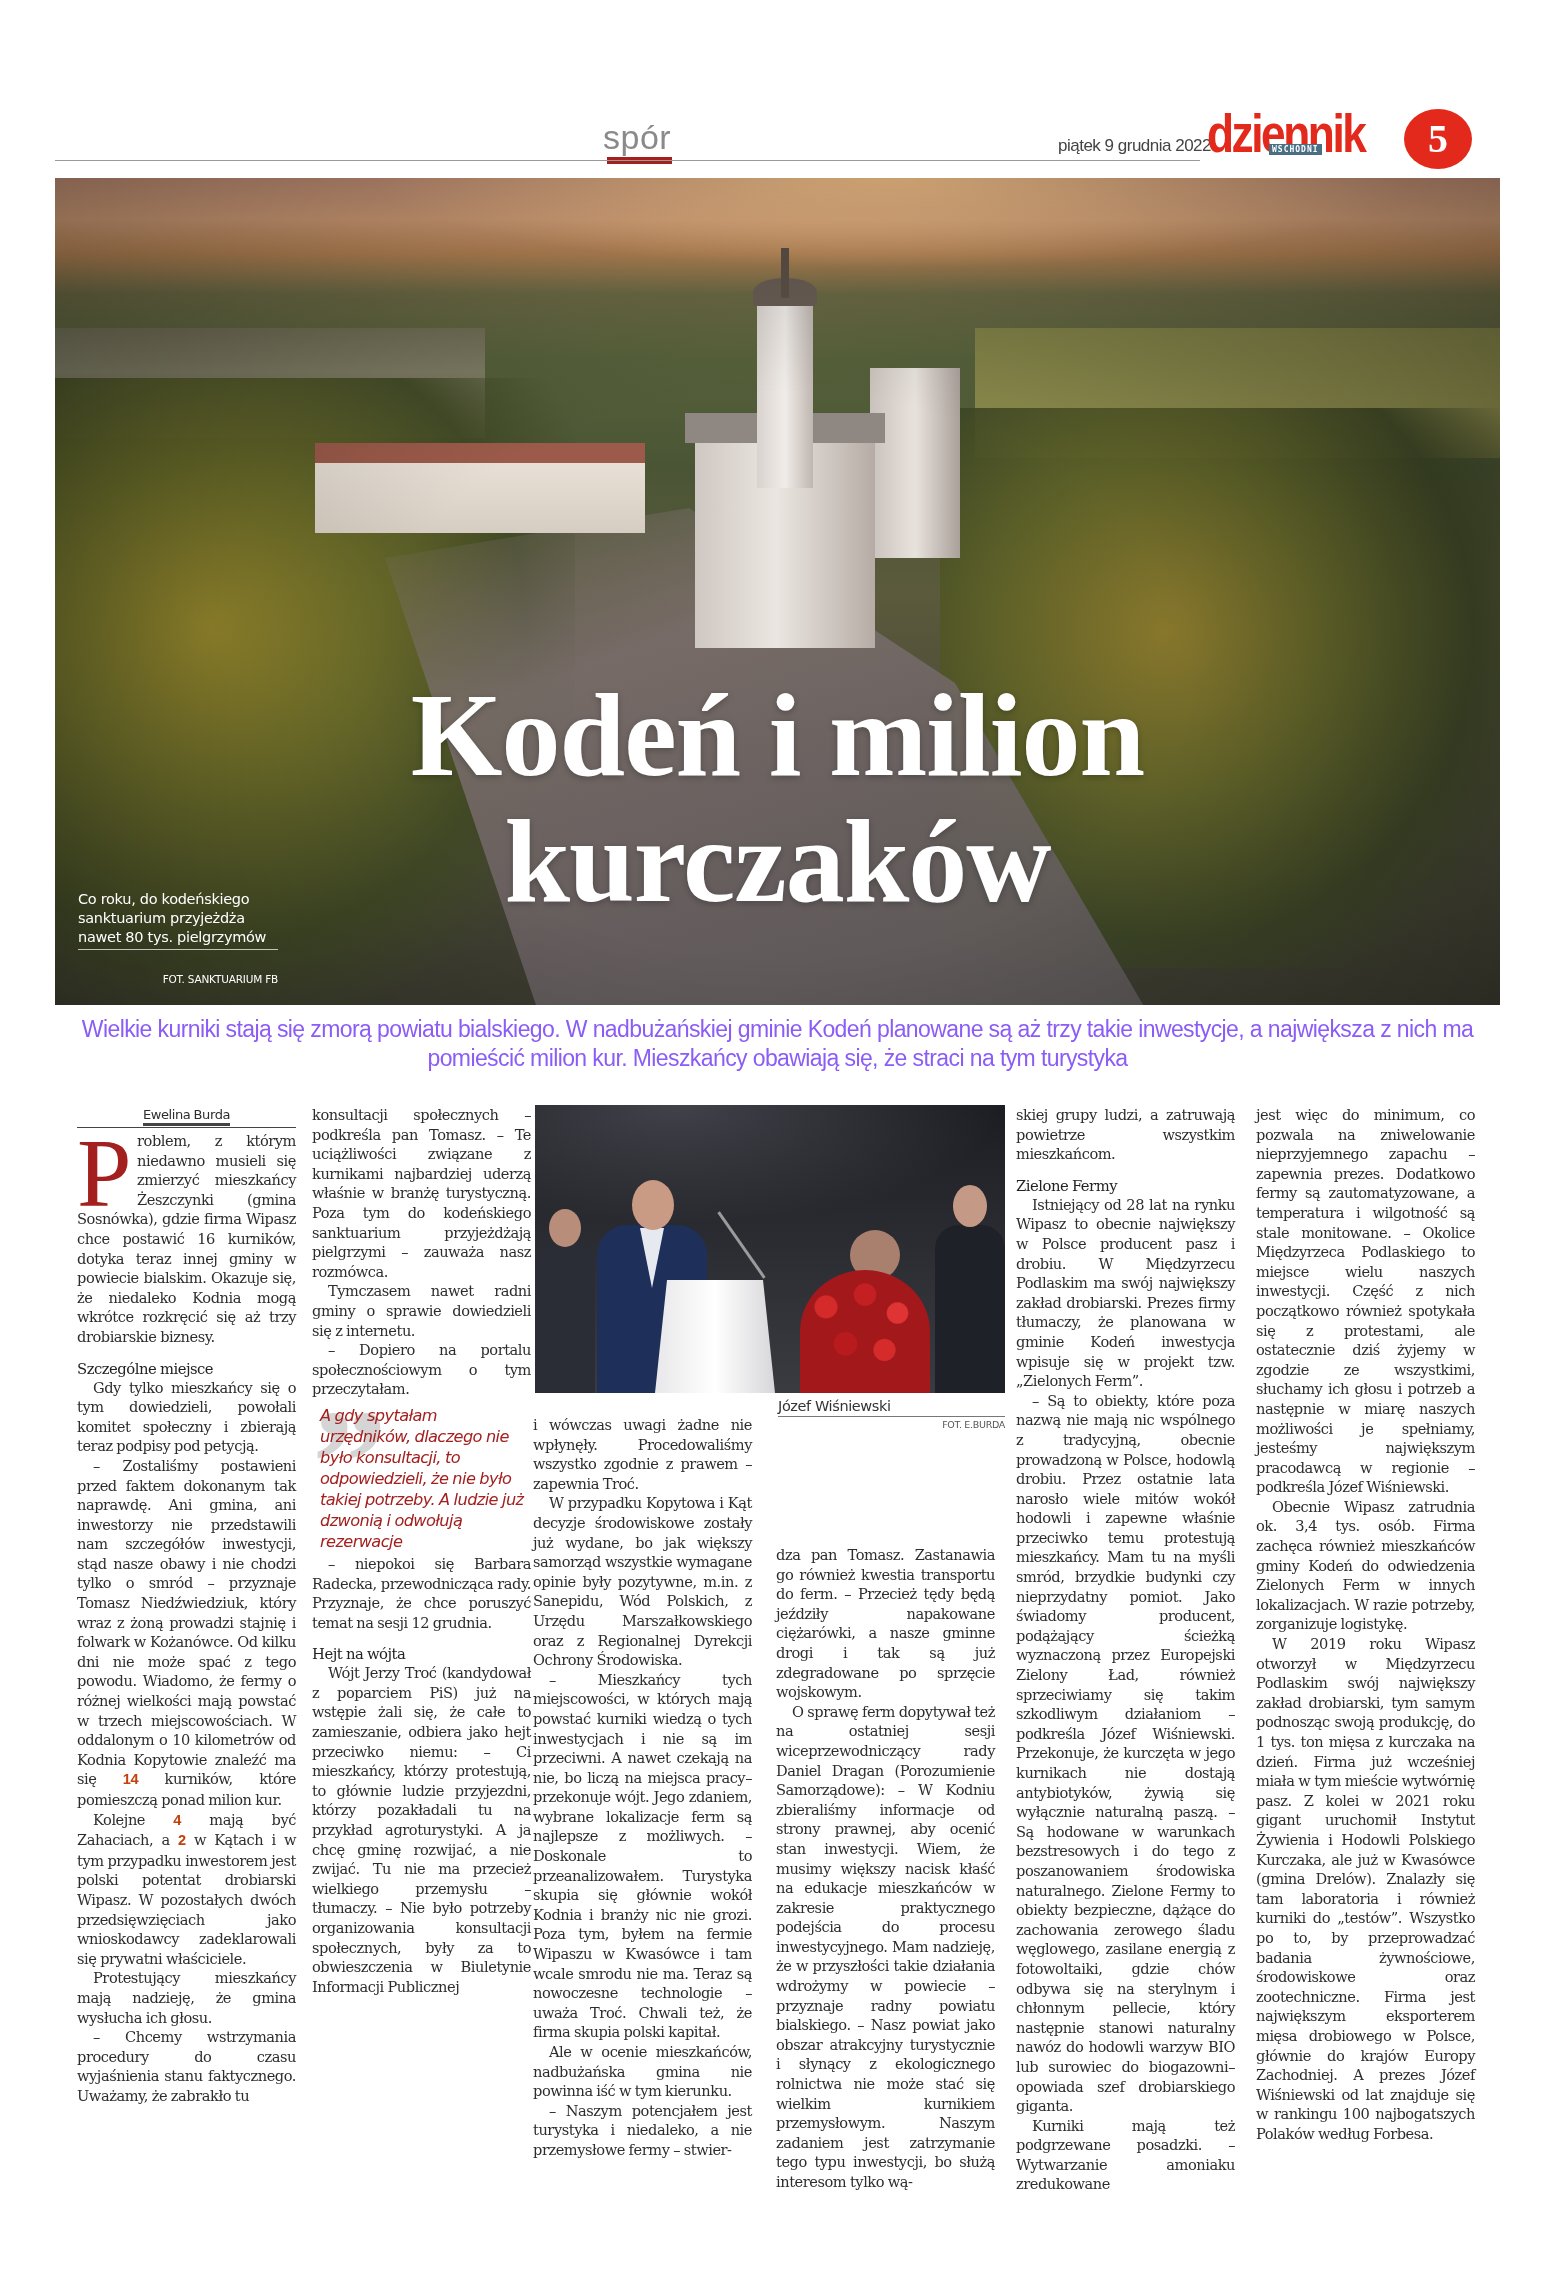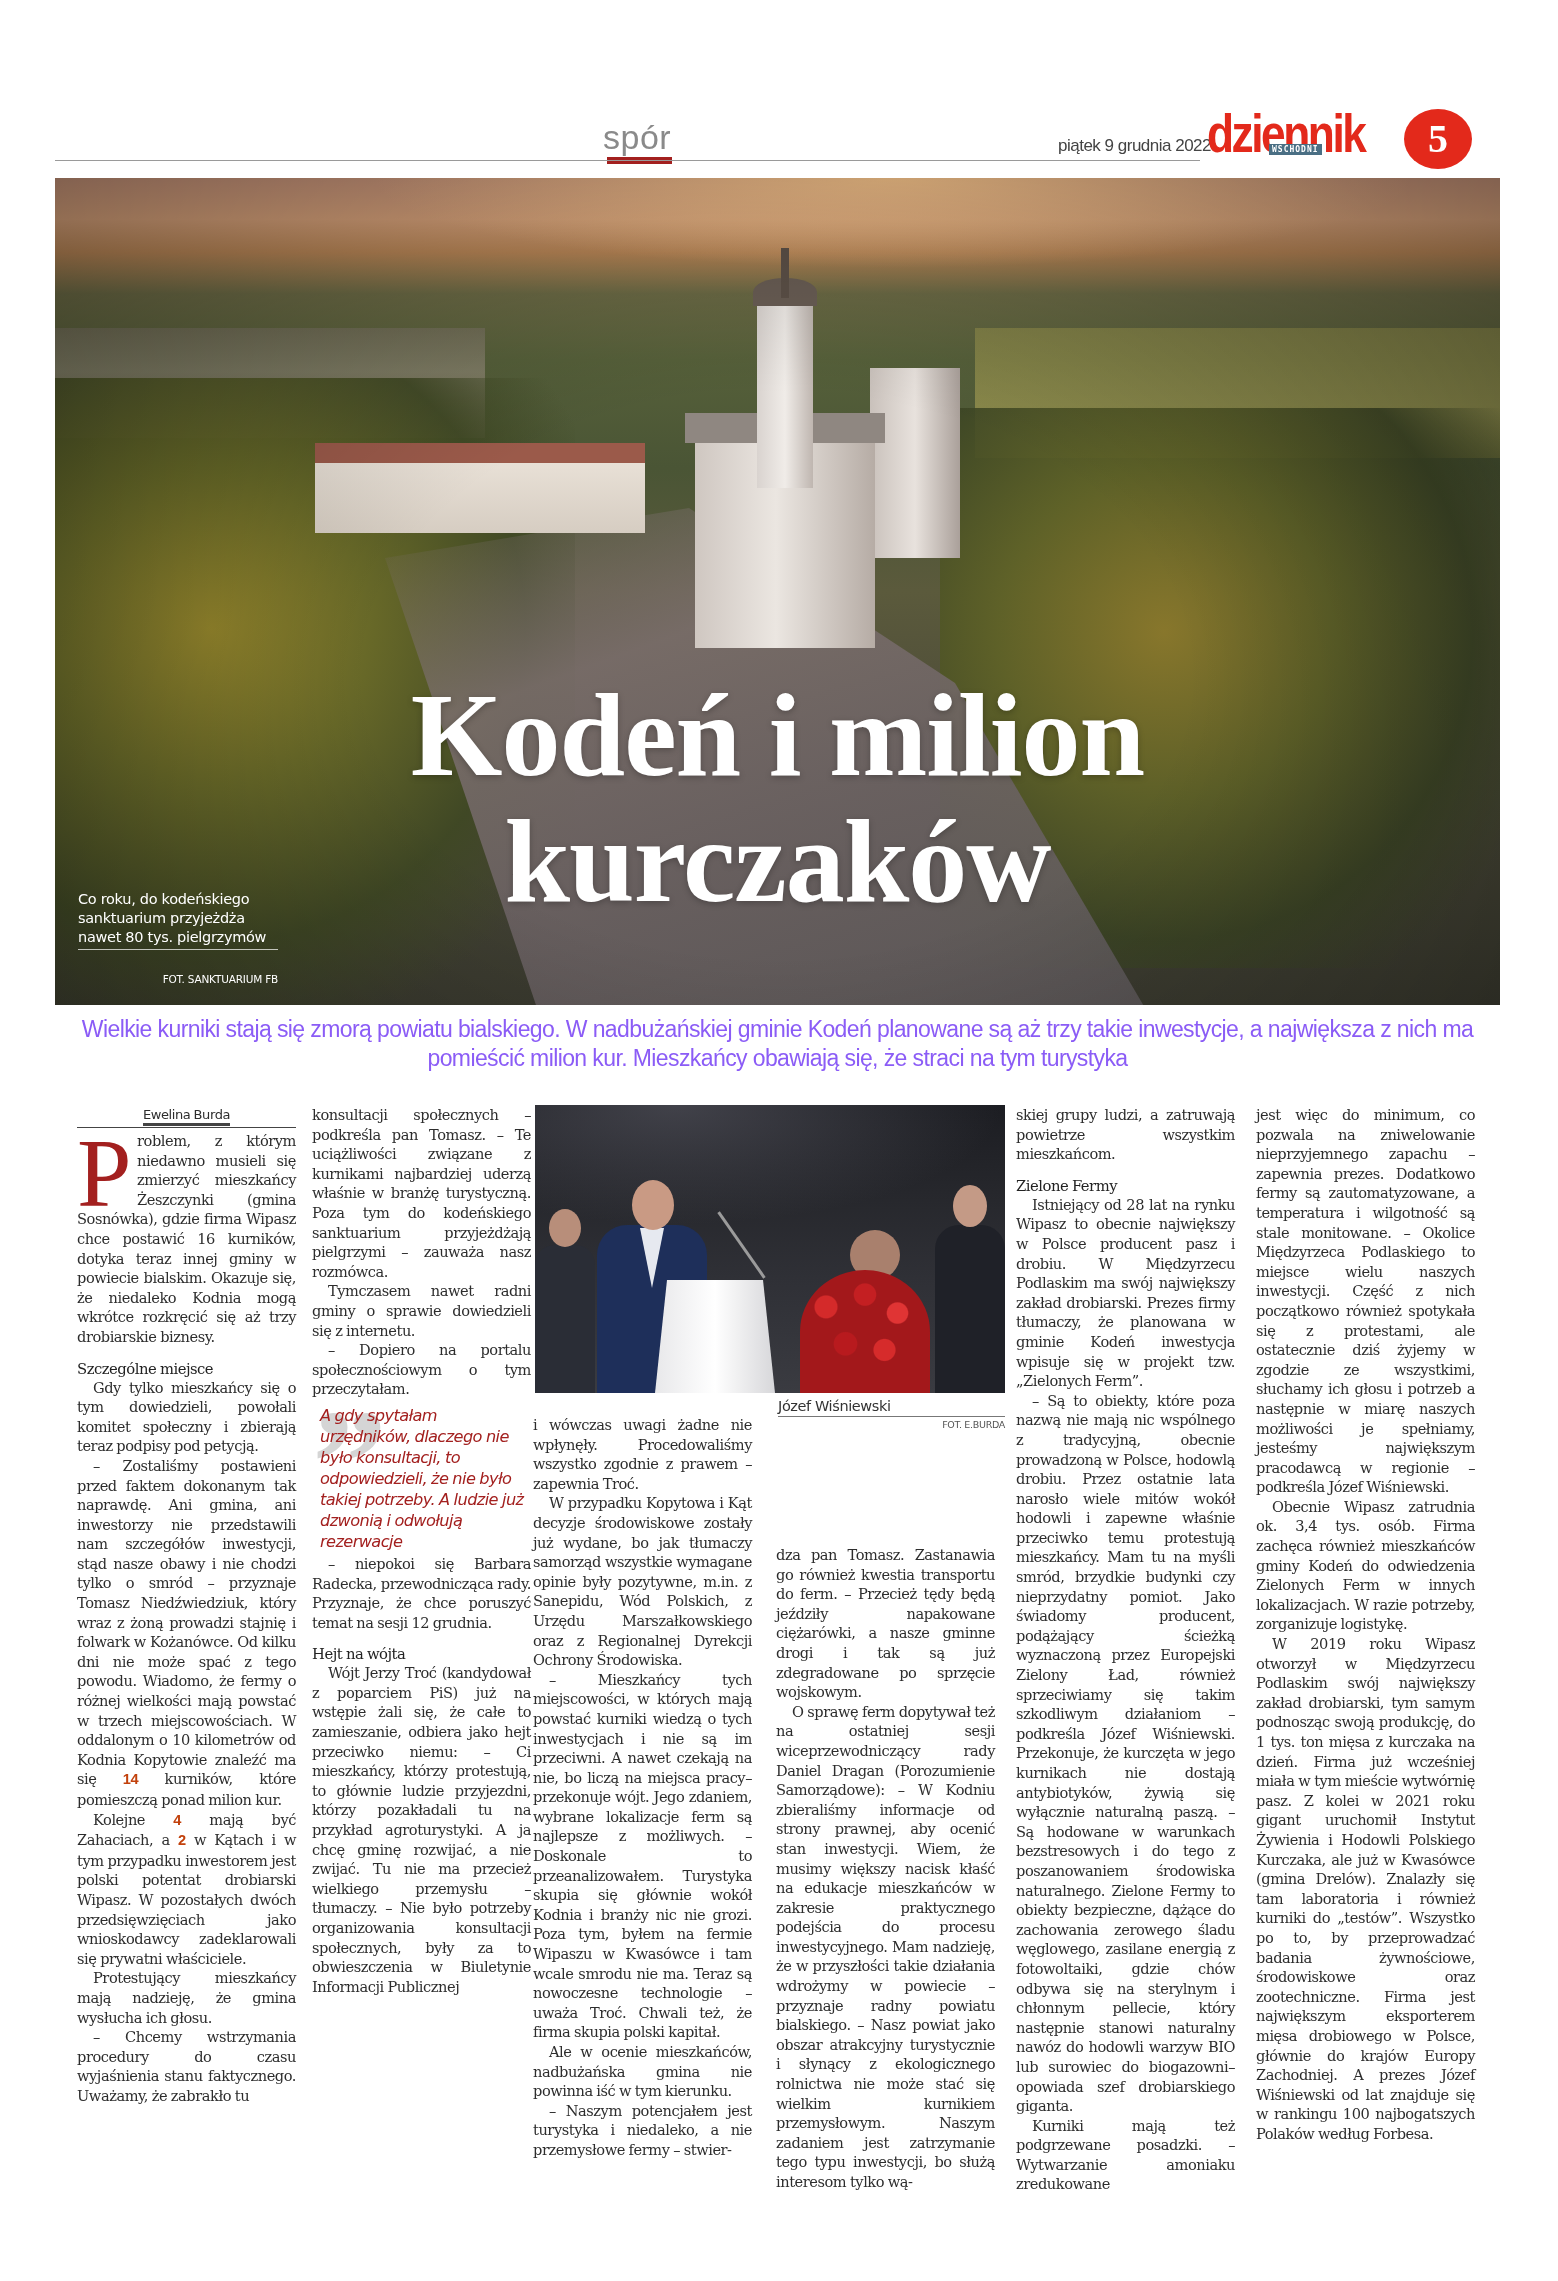--- a/index.html
+++ b/index.html
@@ -171,21 +171,21 @@
       <div class="h"></div>
     </div>
 </div>
 <div class="inline-caption">
   <div class="name">Józef Wiśniewski</div>
   <div class="credit">FOT. E.BURDA</div>
 </div>
 
 <div class="col" style="left:533px; top:1415px;">
   <p class="noindent">i wówczas uwagi żadne nie wpłynęły. Procedowaliśmy wszystko zgodnie z prawem –zapewnia Troć.</p>
-  <p>W przypadku Kopytowa i Kąt decyzje środowiskowe zostały już wydane, bo jak tłumaczy samorząd wszystkie wymagane opinie były pozytywne, m.in. z Sanepidu, Wód Polskich, z Urzędu Marszałkowskiego oraz z Regionalnej Dyrekcji Ochrony Środowiska.</p>
+  <p>W przypadku Kopytowa i Kąt decyzje środowiskowe zostały już wydane, bo jak większy samorząd wszystkie wymagane opinie były pozytywne, m.in. z Sanepidu, Wód Polskich, z Urzędu Marszałkowskiego oraz z Regionalnej Dyrekcji Ochrony Środowiska.</p>
   <p>– Mieszkańcy tych miejscowości, w których mają powstać kurniki wiedzą o tych inwestycjach i nie są im przeciwni. A nawet czekają na nie, bo liczą na miejsca pracy– przekonuje wójt. Jego zdaniem, wybrane lokalizacje ferm są najlepsze z możliwych. – Doskonale to przeanalizowałem. Turystyka skupia się głównie wokół Kodnia i branży nic nie grozi. Poza tym, byłem na fermie Wipaszu w Kwasówce i tam wcale smrodu nie ma. Teraz są nowoczesne technologie – uważa Troć. Chwali też, że firma skupia polski kapitał.</p>
   <p>Ale w ocenie mieszkańców, nadbużańska gmina nie powinna iść w tym kierunku.</p>
   <p>– Naszym potencjałem jest turystyka i niedaleko, a nie przemysłowe fermy – stwier-</p>
 </div>
 
 <div class="col" style="left:776px; top:1545px;">
   <p class="noindent">dza pan Tomasz. Zastanawia go również kwestia transportu do ferm. – Przecież tędy będą jeździły napakowane ciężarówki, a nasze gminne drogi i tak są już zdegradowane po sprzęcie wojskowym.</p>
   <p>O sprawę ferm dopytywał też na ostatniej sesji wiceprzewodniczący rady Daniel Dragan (Porozumienie Samorządowe): – W Kodniu zbieraliśmy informacje od strony prawnej, aby ocenić stan inwestycji. Wiem, że musimy większy nacisk kłaść na edukacje mieszkańców w zakresie praktycznego podejścia do procesu inwestycyjnego. Mam nadzieję, że w przyszłości takie działania wdrożymy w powiecie –przyznaje radny powiatu bialskiego. – Nasz powiat jako obszar atrakcyjny turystycznie i słynący z ekologicznego rolnictwa nie może stać się wielkim kurnikiem przemysłowym. Naszym zadaniem jest zatrzymanie tego typu inwestycji, bo służą interesom tylko wą-</p>
 </div>
 

